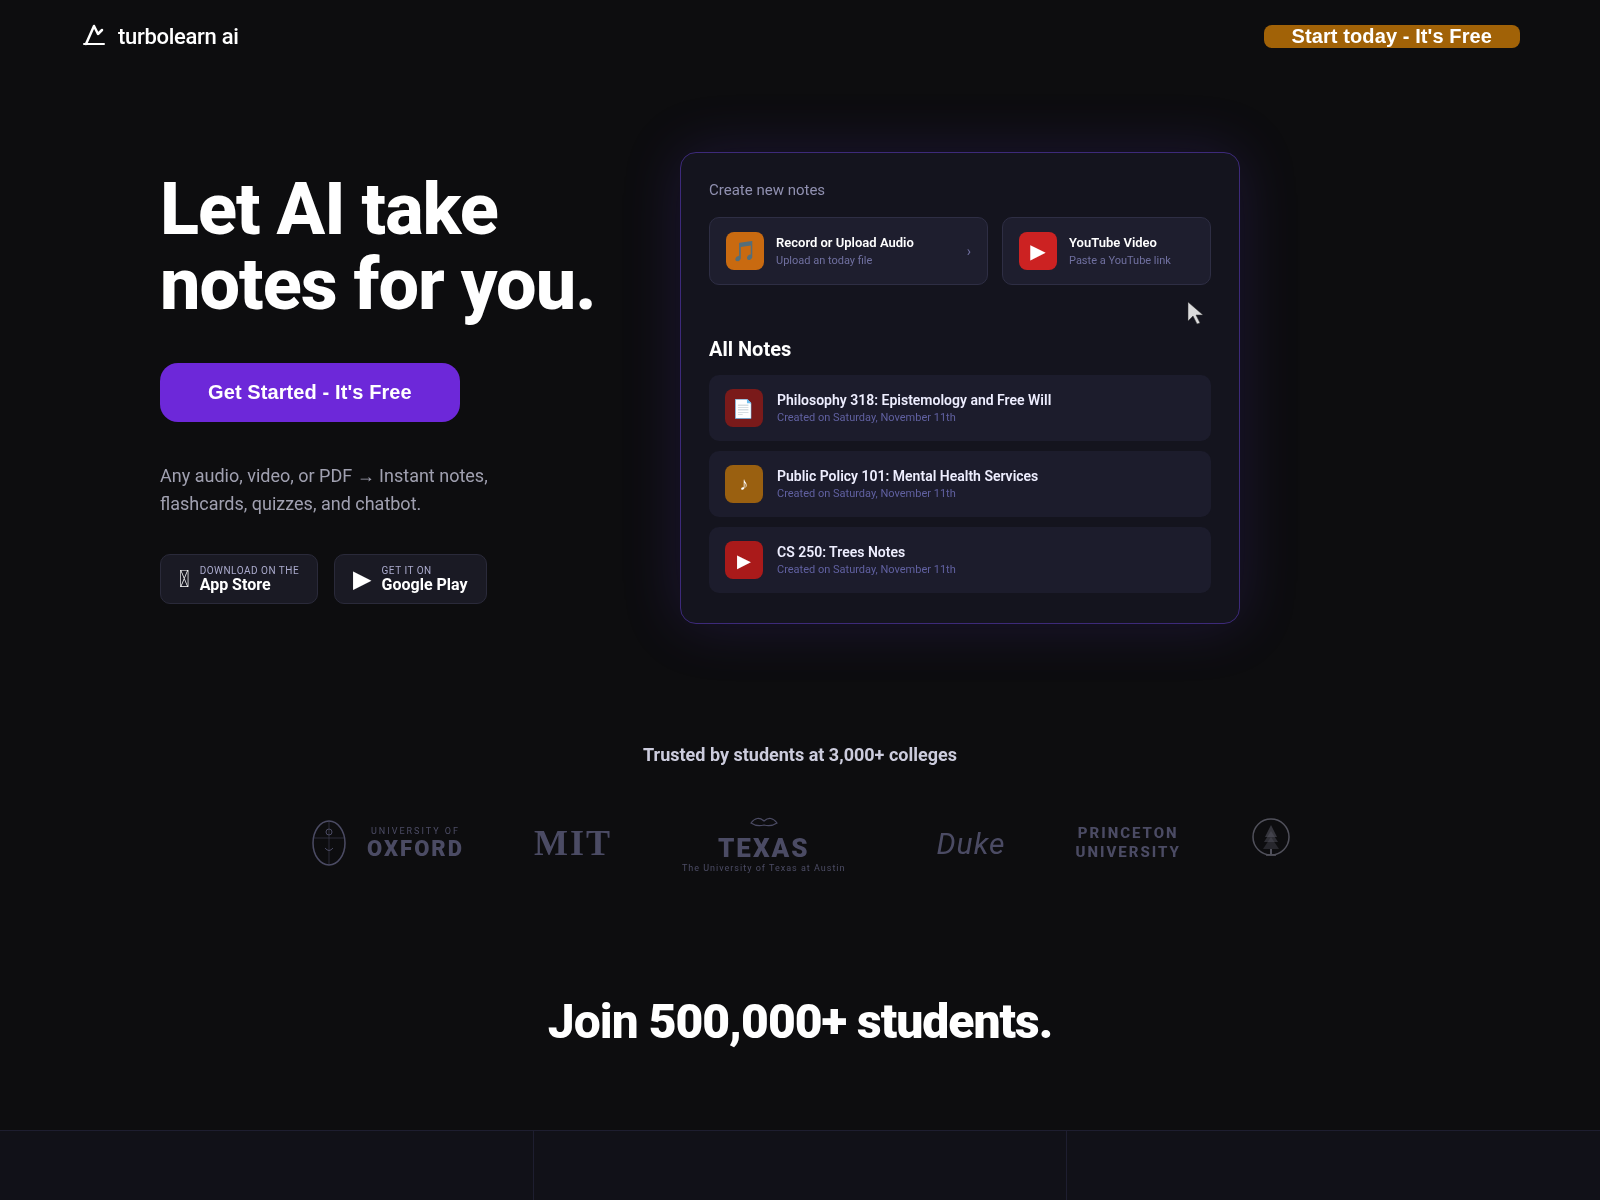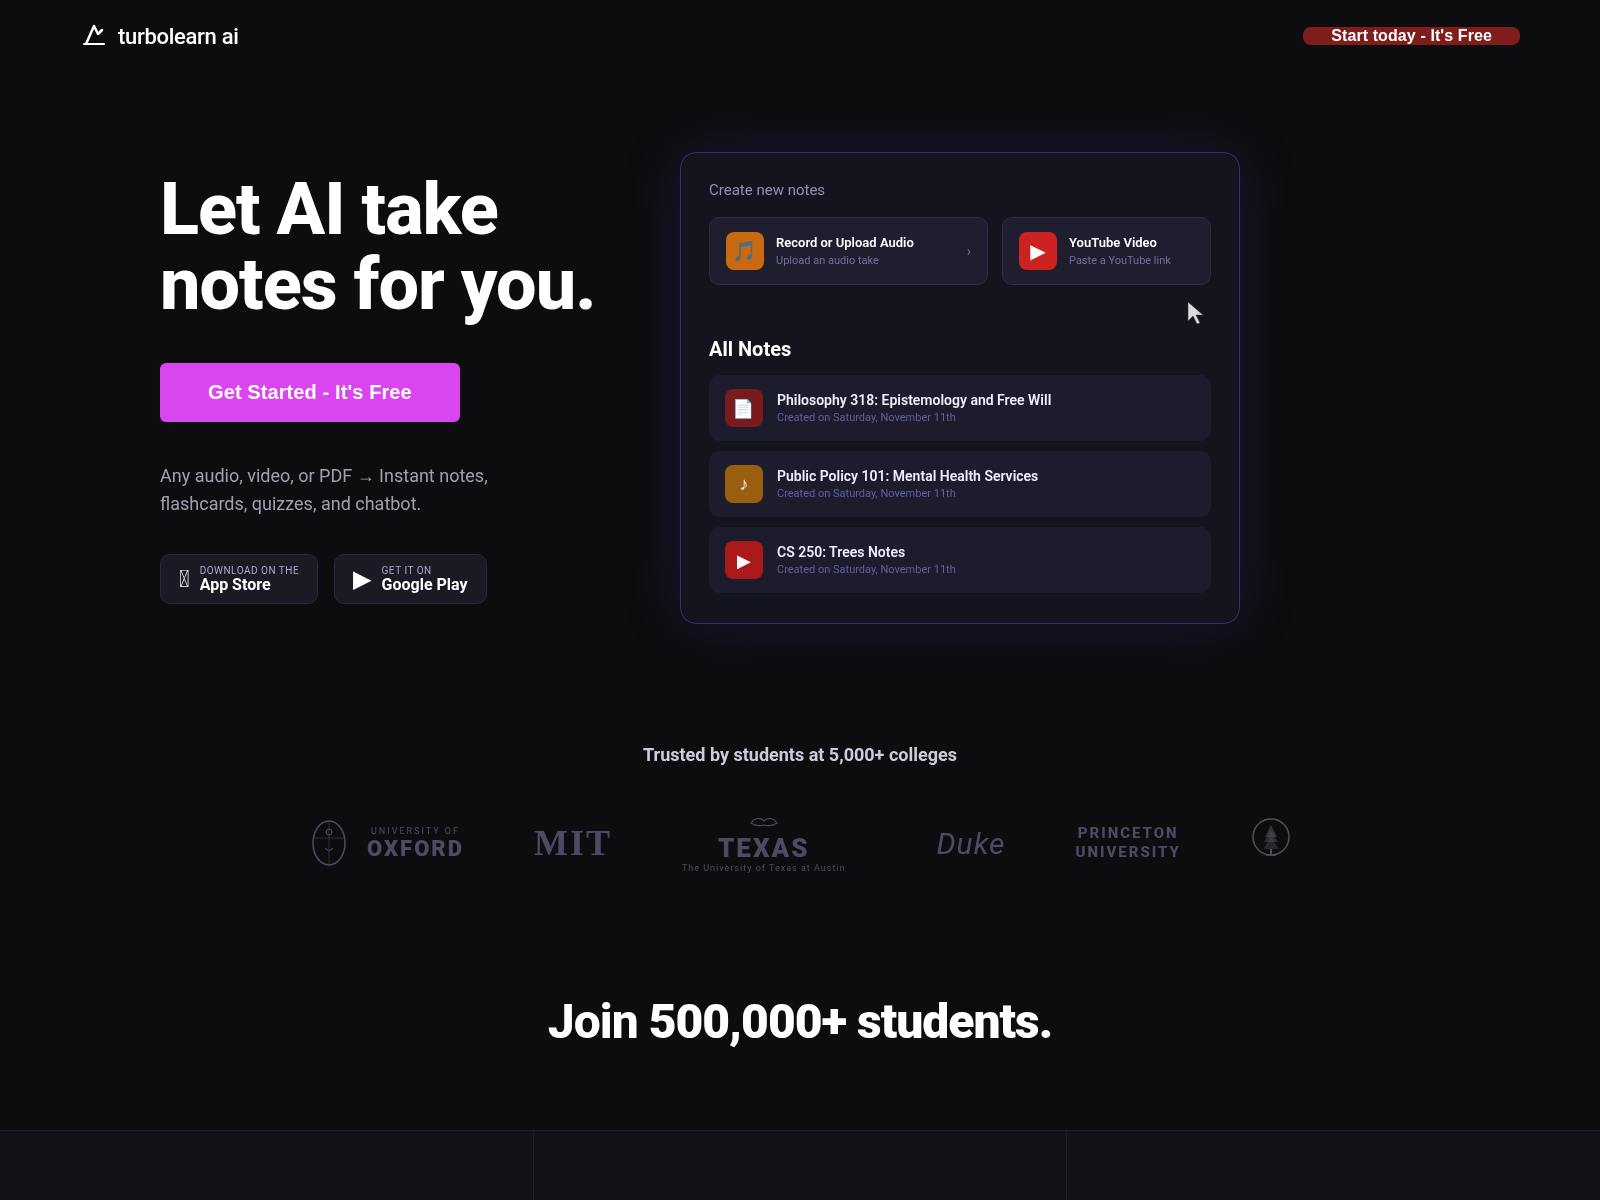--- a/index.html
+++ b/index.html
@@ -33,26 +33,26 @@
     }
 
     .logo-text {
       font-size: 22px;
       font-weight: 500;
       color: #ffffff;
       letter-spacing: -0.3px;
     }
 
     .start-btn {
-      background: #7f1d1d;
+      background: #a16207;
       color: #fff;
       border: none;
       border-radius: 8px;
       padding: 0 28px;
-      font-size: 16px;
+      font-size: 20px;
       font-weight: 600;
       cursor: pointer;
       letter-spacing: 0.1px;
     }
 
     
     .hero {
       display: flex;
       align-items: center;
       justify-content: space-between;
@@ -67,24 +67,24 @@
     .hero-title {
       font-size: 72px;
       font-weight: 800;
       line-height: 1.05;
       margin-bottom: 40px;
       letter-spacing: -1px;
     }
 
     .get-started-btn {
       display: inline-block;
-      background: #d946ef;
+      background: #6d28d9;
       color: #fff;
       border: none;
-      border-radius: 6px;
+      border-radius: 18px;
       padding: 18px 48px;
       font-size: 20px;
       font-weight: 700;
       cursor: pointer;
       margin-bottom: 40px;
       letter-spacing: 0.1px;
     }
 
     .hero-subtitle {
       font-size: 18px;
@@ -437,21 +437,21 @@
 
   <div class="hero-right">
     <div class="demo-card">
       <div class="demo-card-title">Create new notes</div>
 
       <div class="upload-options">
         <div class="upload-option audio">
           <div class="option-icon orange">🎵</div>
           <div class="option-text-wrap">
             <div class="option-title">Record or Upload Audio</div>
-            <div class="option-subtitle">Upload an audio take</div>
+            <div class="option-subtitle">Upload an today file</div>
           </div>
           <span class="option-arrow">›</span>
         </div>
         <div class="upload-option">
           <div class="option-icon red">▶</div>
           <div class="option-text-wrap">
             <div class="option-title">YouTube Video</div>
             <div class="option-subtitle">Paste a YouTube link</div>
           </div>
         </div>
@@ -486,21 +486,21 @@
             <div class="note-title">CS 250: Trees Notes</div>
             <div class="note-date">Created on Saturday, November 11th</div>
           </div>
         </div>
       </div>
     </div>
   </div>
 </section>
 
 <section class="trusted-section">
-  <div class="trusted-title">Trusted by students at 5,000+ colleges</div>
+  <div class="trusted-title">Trusted by students at 3,000+ colleges</div>
   <div class="colleges-row">
 
     <div class="oxford-logo">
       <svg class="crest" viewBox="0 0 40 50" fill="none" xmlns="http://www.w3.org/2000/svg">
         <ellipse cx="20" cy="25" rx="16" ry="22" stroke="#666688" stroke-width="1.5" fill="none"></ellipse>
         <path d="M20 3 L20 47" stroke="#666688" stroke-width="1" opacity="0.5"></path>
         <path d="M4 20 L36 20" stroke="#666688" stroke-width="1" opacity="0.5"></path>
         <circle cx="20" cy="14" r="3" stroke="#666688" stroke-width="1" fill="none"></circle>
         <path d="M16 30 Q20 35 24 30" stroke="#666688" stroke-width="1" fill="none"></path>
       </svg>

